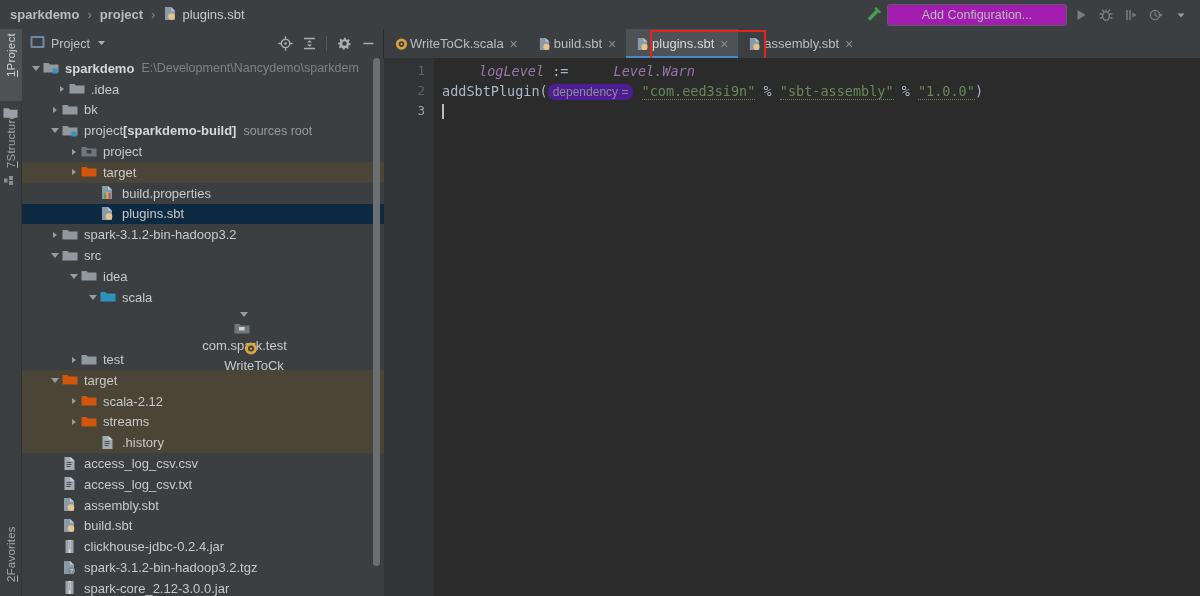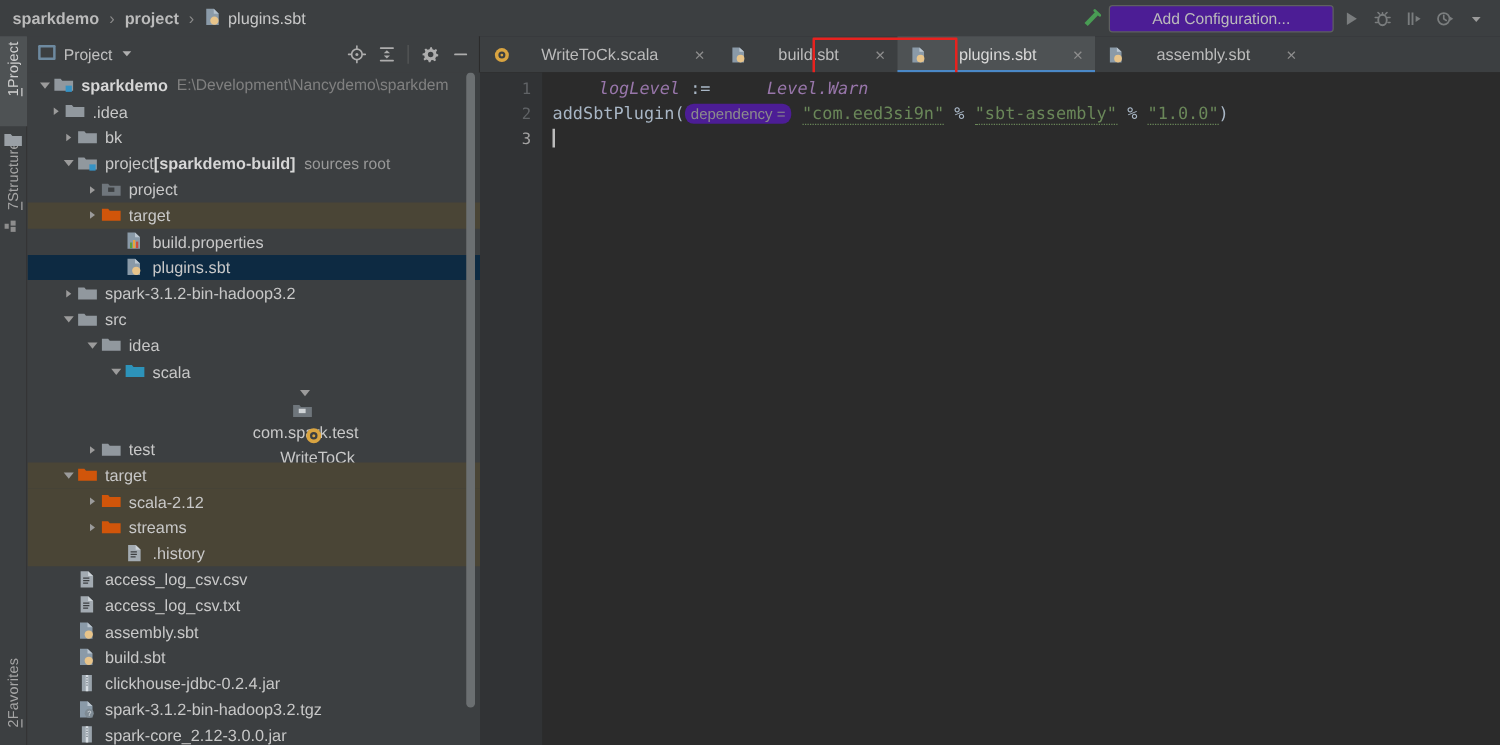--- a/index.html
+++ b/index.html
@@ -24,21 +24,21 @@
   }
   .crumb.file { font-weight: normal; color: #c8c8c8; }
   .crumb-sep { color: #8a8a8a; font-size: 13px; padding: 0 6px; font-weight: normal; }
 
   .topbar-right {
     margin-left: auto; display: flex; align-items: center; gap: 3px;
     padding-right: 8px; height: 29px;
   }
   .add-config {
     height: 22px; min-width: 180px; padding: 0 10px;
-    border: 1px solid #5e6060; border-radius: 3px; background: #4c1d95;
+    border: 1px solid #5e6060; border-radius: 3px; background: #a21caf;
     color: #bbbbbb; font-size: 12.5px; display: flex; align-items: center;
     justify-content: center;
   }
   .tb-icon { width: 22px; height: 22px; display: flex; align-items: center; justify-content: center; }
 
   
   .leftstrip {
     position: absolute; left: 0; top: 29px; width: 22px; height: 567px;
     background: #3c3f41; border-right: 1px solid #323232;
   }
@@ -107,21 +107,21 @@
   
   .editor-area {
     position: absolute; left: 384px; top: 29px; width: 816px; height: 567px;
     background: #2b2b2b;
   }
   .tabs {
     height: 29px; background: #3c3f41; display: flex; align-items: stretch;
     position: relative;
   }
   .tab {
-    display: flex; align-items: center; gap: 24px; padding: 0 8px 0 10px;
+    display: flex; align-items: center; gap: 1px; padding: 0 8px 0 10px;
     font-size: 13px; color: #bbbbbb; position: relative; cursor: default;
   }
   .tab.active { background: #4e5254; color: #d8d8d8; }
   .tab.active::after {
     content: ""; position: absolute; left: 0; right: 0; bottom: 0;
     height: 2px; background: #4a88c7;
   }
   .tab .x {
     font-size: 14px; color: #8d8d8d; line-height: 1; margin-left: 3px;
     width: 12px; text-align: center;
@@ -310,21 +310,21 @@
           <span class="arrow open">
             <i></i>
           </span>
           <span class="ic"><svg width="16" height="15" viewBox="0 0 16 15">
               <path d="M0.5 3h5l1.3 1.5h8.7v8H0.5z" fill="#91989e"></path>
               <rect x="9.5" y="8.5" width="5" height="5" fill="#3592c4"></rect>
             </svg></span>
           <span class="lbl bold">sparkdemo</span>
           <span class="sub">E:\Development\Nancydemo\sparkdem</span>
         </div>
-        <div class="row" style="padding-left: 16px;">
+        <div class="row" style="padding-left: 33px;">
           <span class="arrow">
             <i></i>
           </span>
           <span class="ic"><svg width="16" height="15" viewBox="0 0 16 15">
               <path d="M0.5 3h5l1.3 1.5h8.7v8H0.5z" fill="#91989e"></path>
             </svg></span>
           <span class="lbl">.idea</span>
         </div>
         <div class="row" style="padding-left: 26px;">
           <span class="arrow">

